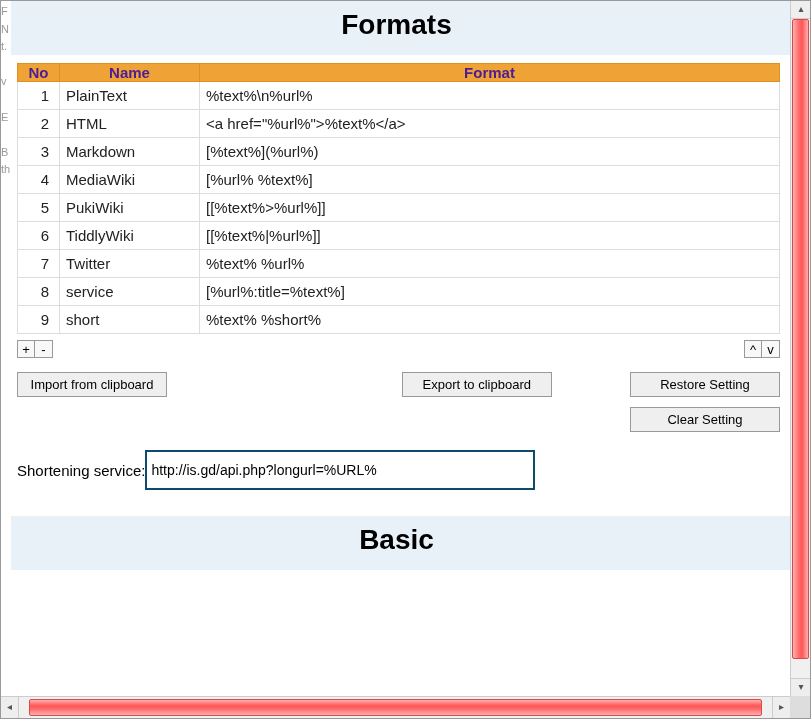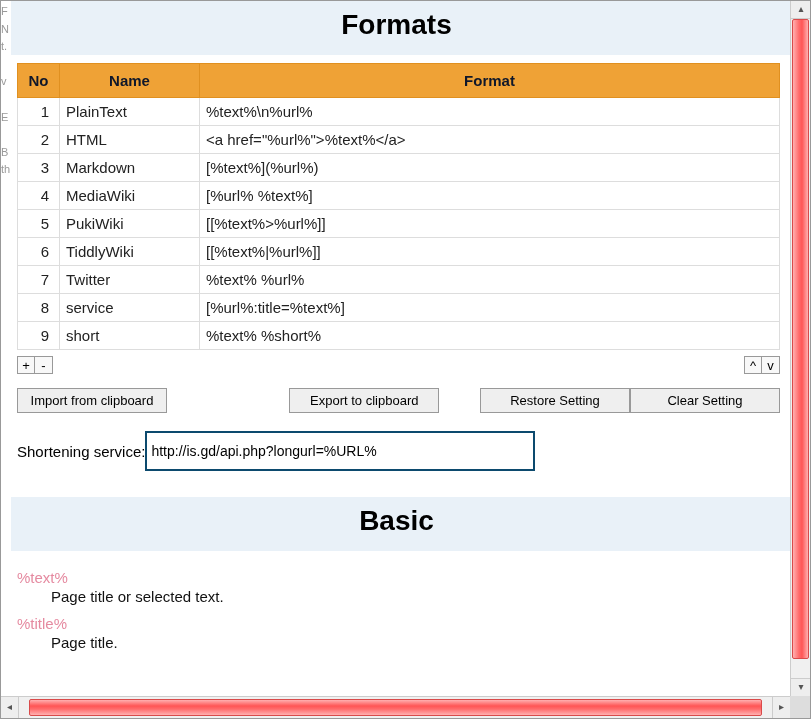--- a/index.html
+++ b/index.html
@@ -122,23 +122,23 @@
       width: 100%;
       border-collapse: collapse;
       table-layout: fixed;
     }
     table.fmt col.no { width: 42px; }
     table.fmt col.name { width: 140px; }
     table.fmt col.format { }
 
     table.fmt th {
       background: #efa236;
-      color: #0f172a;
+      color: #4c1d95;
       font-weight: bold;
-      padding: 8px 6px;
+      padding: 0 6px;
       border: 1px solid #e09020;
       text-align: center;
       font-size: 15px;
     }
     table.fmt td {
       border: 1px solid #ddd;
       padding: 5px 6px;
       font-size: 15px;
       color: #222;
       text-align: left;
@@ -185,22 +185,22 @@
       background: #efefef;
       font-size: 13px;
       padding: 4px 8px;
       cursor: pointer;
       font-family: Arial, Helvetica, sans-serif;
       min-width: 150px;
     }
     .btnrow .right-col {
       flex: 0 0 auto;
       display: flex;
-      flex-direction: row;
-      gap: 0;
+      flex-direction: column;
+      gap: 10px;
       align-items: flex-end;
       justify-content: flex-end;
     }
 
     .shorten-row {
       margin-top: 18px;
       display: flex;
       align-items: center;
     }
     .shorten-row label {
@@ -330,28 +330,20 @@
         <div class="shorten-row">
           <label>Shortening service:</label>
           <input type="text" value="http://is.gd/api.php?longurl=%URL%" style="">
         </div>
       </div>
 
       <div class="section-header" style="margin-top:18px;">
         <h2>Basic</h2>
       </div>
 
-      <div class="pad">
-        <dl class="vars" id="vars">
-            <dt>%text%</dt>
-            <dd>Page title or selected text.</dd>
-            <dt>%title%</dt>
-            <dd>Page title.</dd>
-          </dl>
-      </div>
 
     </div>
   </div>
 
   <div class="v-scrollbar">
     <div class="up-btn">▴</div>
     <div class="thumb"></div>
     <div class="down-btn">▾</div>
   </div>
   <div class="h-scrollbar">

